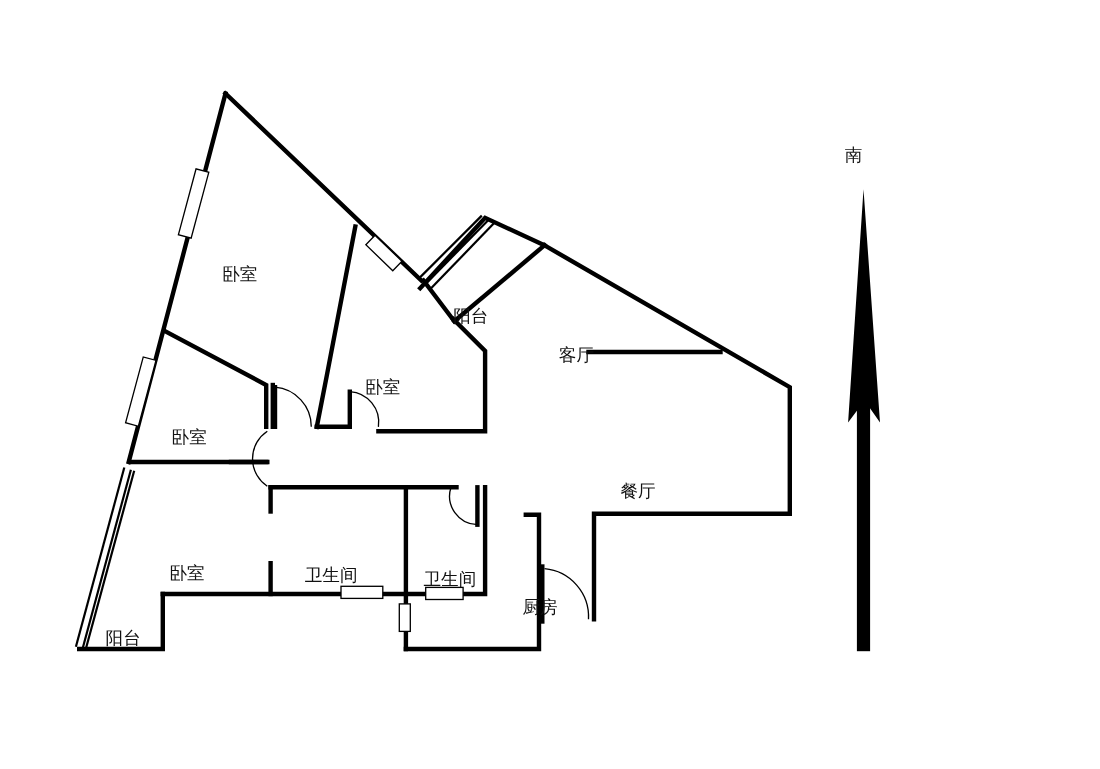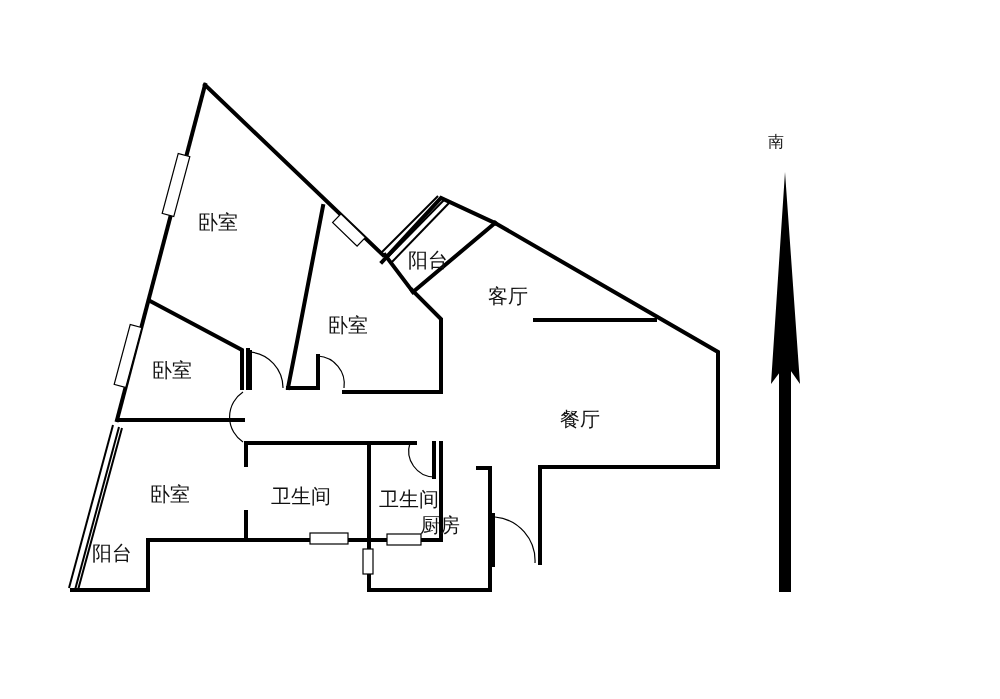--- a/index.html
+++ b/index.html
@@ -3,22 +3,22 @@
 <meta charset="utf-8">
 <style>
   html, body { margin:0; padding:0; background:#ffffff; }
   body { width:1000px; height:699px; position:relative; overflow:hidden;
          font-family:"DejaVu Sans", sans-serif; }
   #plan { position:absolute; left:0; top:0; width:1000px; height:699px; }
   .wall { stroke:#000; stroke-width:4; fill:none; stroke-linecap:square; }
   .wall-thin { stroke:#000; stroke-width:2; fill:none; }
   .win { fill:#fff; stroke:#000; stroke-width:1.2; }
   .door-arc { stroke:#000; stroke-width:1.2; fill:none; }
-  .label { position:absolute; font-size:20px; color:#111; white-space:nowrap;
-           transform:translate(-50%,-50%); }
+  .label { position:absolute; font-size:16px; color:#111; white-space:nowrap;
+           transform:translate(-50%,-50%);margin-top:28px; }
   .compass-label { position:absolute; font-size:16px; color:#111; transform:translate(-50%,-50%); }
 </style>
 </head>
 <body>
 
 <svg id="plan" viewBox="0 0 1000 699" xmlns="http://www.w3.org/2000/svg">
 
   <g>
 
     <polyline class="wall" points="205,85 117,420"></polyline>
@@ -88,19 +88,19 @@
     <polygon points="785,172 800,384 786,364 771,384" fill="#000"></polygon>
   </g>
 </svg>
 
 <div class="label" style="left:218px;top:222px">卧室</div>
 <div class="label" style="left:348px;top:325px">卧室</div>
 <div class="label" style="left:172px;top:370px">卧室</div>
 <div class="label" style="left:170px;top:494px">卧室</div>
 <div class="label" style="left:428px;top:260px">阳台</div>
 <div class="label" style="left:112px;top:553px">阳台</div>
-<div class="label" style="left:508px;top:296px">客厅</div>
+<div class="label" style="left:524px;top:296px">客厅</div>
 <div class="label" style="left:580px;top:419px">餐厅</div>
 <div class="label" style="left:301px;top:496px">卫生间</div>
 <div class="label" style="left:409px;top:499px">卫生间</div>
-<div class="label" style="left:440px;top:525px">厨房</div>
+<div class="label" style="left:491px;top:525px">厨房</div>
 
 <div class="compass-label" style="left:776px;top:142px">南</div>
 
 </body></html>

